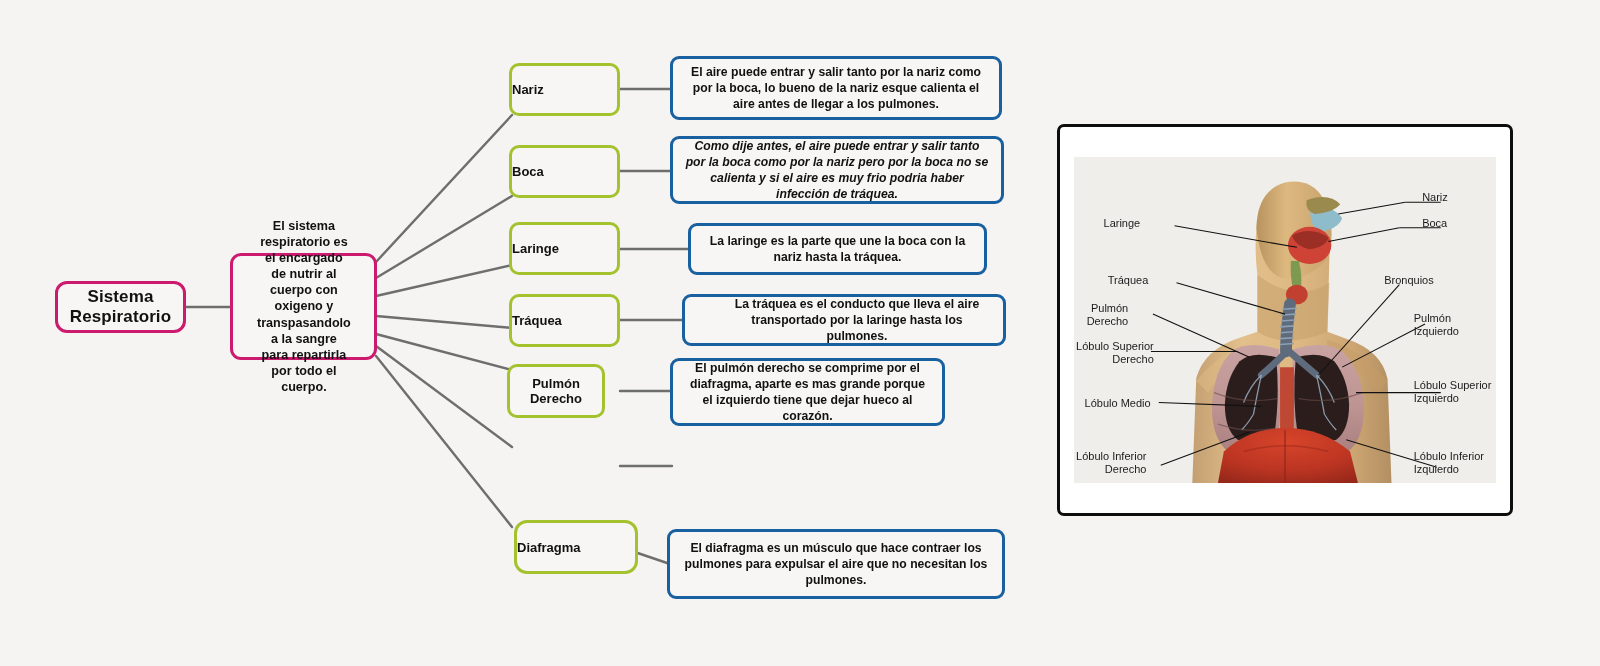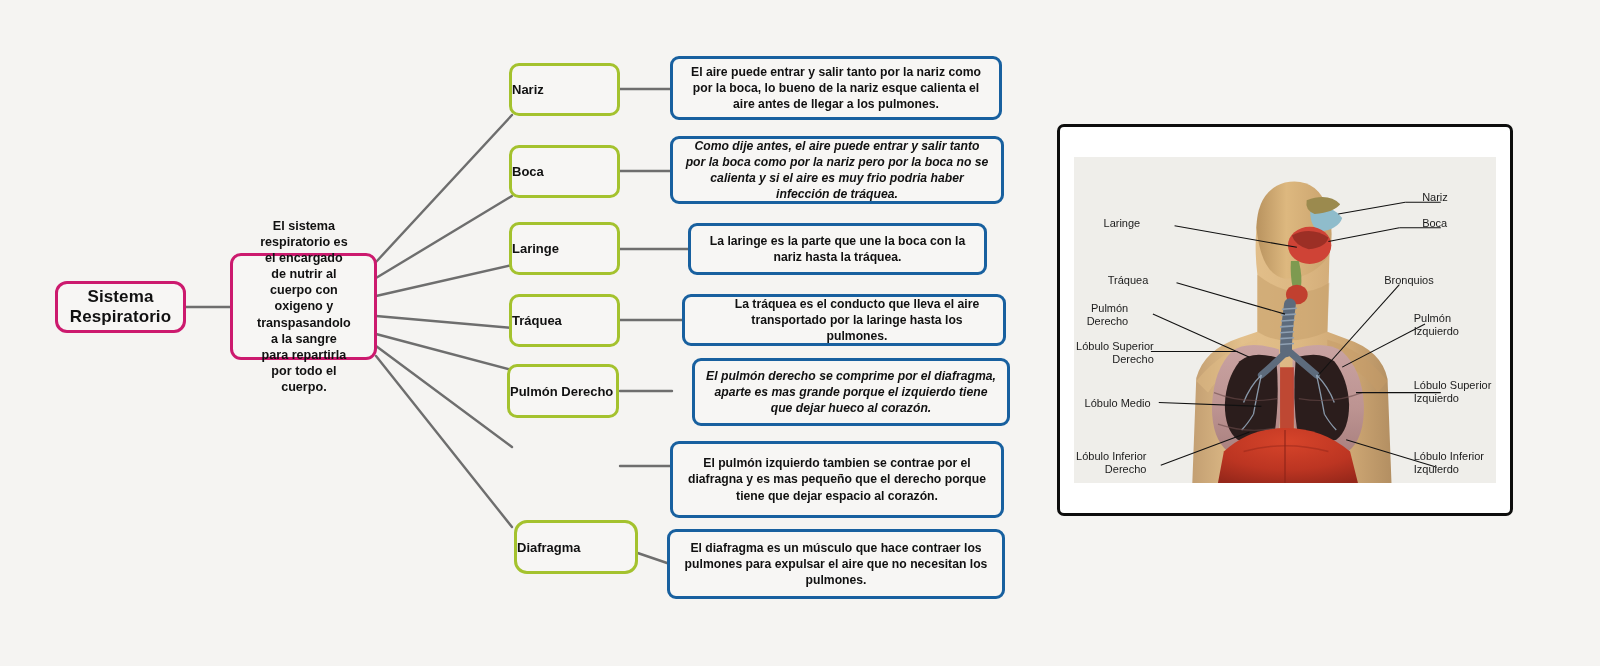--- a/index.html
+++ b/index.html
@@ -121,44 +121,41 @@
   </div>
   <div class="node branch" style="left:509px;top:145px;width:111px;height:53px;">
     <span>Boca</span>
   </div>
   <div class="node branch" style="left:509px;top:222px;width:111px;height:53px;">
     <span>Laringe</span>
   </div>
   <div class="node branch" style="left:509px;top:294px;width:111px;height:53px;">
     <span>Tráquea</span>
   </div>
-  <div class="node branch" style="left:507px;top:364px;width:112px;height:54px;">
+  <div class="node branch" style="left:507px;top:364px;width:98px;height:54px;">
     <span>Pulmón Derecho</span>
   </div>
   <div class="node branch" style="left:514px;top:520px;width:124px;height:54px;border-radius:13px;">
     <span>Diafragma</span>
   </div>
 
   <div class="node leaf" style="left:670px;top:56px;width:332px;height:64px;">
     <span>El aire puede entrar y salir tanto por la nariz como por la boca, lo bueno de la nariz esque calienta el aire antes de llegar a los pulmones.</span>
   </div>
   <div class="node leaf" style="left:670px;top:136px;width:334px;height:68px;font-style:italic;">
     <span>Como dije antes, el aire puede entrar y salir tanto por la boca como por la nariz pero por la boca no se calienta y si el aire es muy frio podria haber infección de tráquea.</span>
   </div>
   <div class="node leaf" style="left:688px;top:223px;width:299px;height:52px;">
     <span>La laringe es la parte que une la boca con la nariz hasta la tráquea.</span>
   </div>
   <div class="node leaf" style="left:682px;top:294px;width:324px;height:52px;padding-left:37px;">
     <span>La tráquea es el conducto que lleva el aire transportado por la laringe hasta los pulmones.</span>
   </div>
-  <div class="node leaf" style="left:692px;top:358px;width:318px;height:68px;font-style:italic;">
+  <div class="node leaf" style="left:670px;top:358px;width:275px;height:68px;">
     <span>El pulmón derecho se comprime por el diafragma, aparte es mas grande porque el izquierdo tiene que dejar hueco al corazón.</span>
-  </div>
-  <div class="node leaf" style="left:670px;top:441px;width:334px;height:77px;">
-    <span>El pulmón izquierdo tambien se contrae por el diafragna y es mas pequeño que el derecho porque tiene que dejar espacio al corazón.</span>
   </div>
   <div class="node leaf" style="left:667px;top:529px;width:338px;height:70px;">
     <span>El diafragma es un músculo que hace contraer los pulmones para expulsar el aire que no necesitan los pulmones.</span>
   </div>
 
   <div class="figure-frame" style="left:1057px;top:124px;width:456px;height:392px;">
     <div class="figure-inner">
 
       <svg class="anat" viewBox="0 0 428 332" preserveAspectRatio="none">
         <defs>

